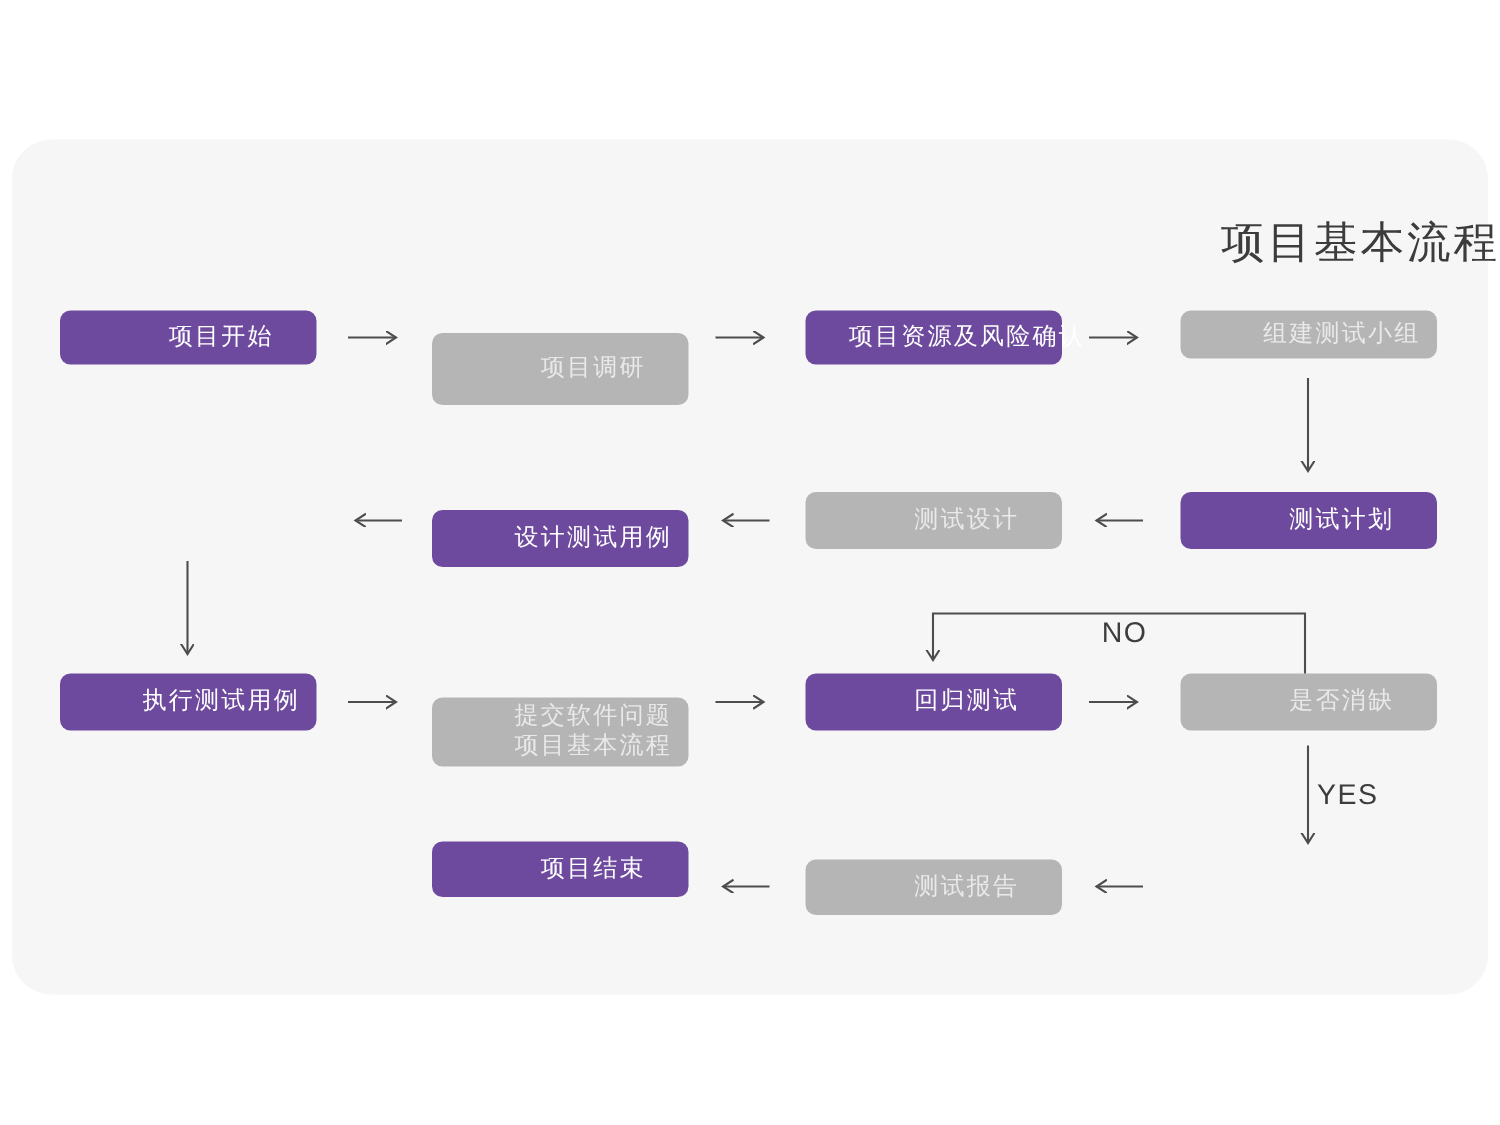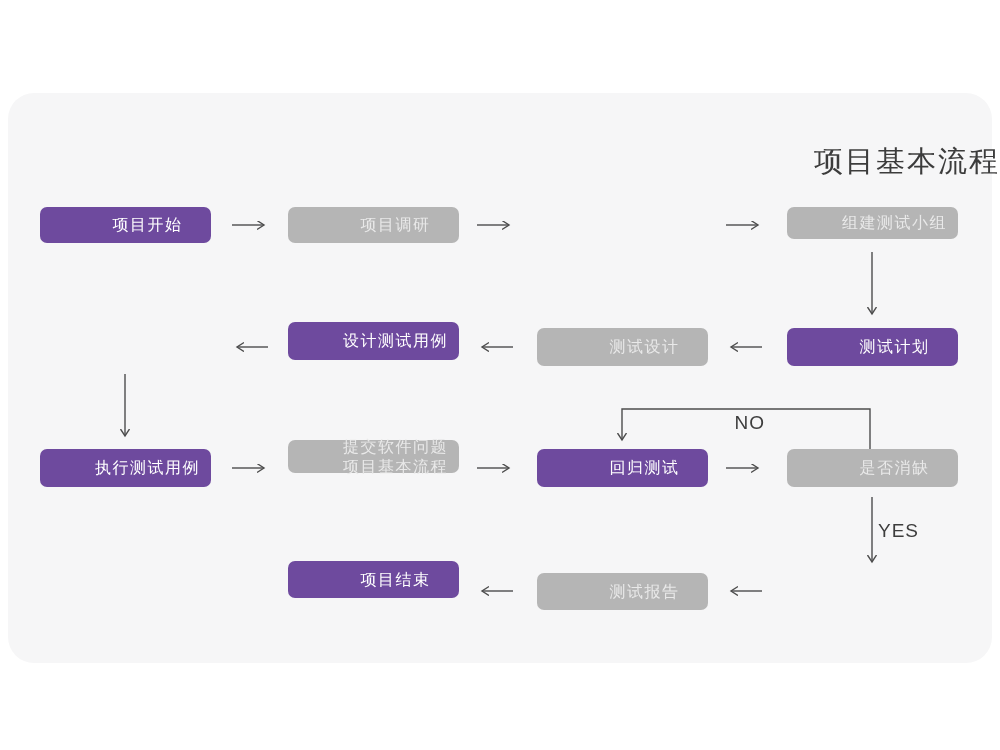--- a/index.html
+++ b/index.html
@@ -45,41 +45,44 @@
 <body>
 
 <div class="stage">
   <div class="card"></div>
 
   <h1 class="title">项目基本流程</h1>
 
   <div class="node purple" style="left:40px;top:207px;height:36px">
     <span>项目开始</span>
   </div>
-  <div class="node gray" style="left:288px;top:207px;height:36px">
+  <div class="node gray" style="left:288px;top:222px;height:48px">
     <span>项目调研</span>
+  </div>
+  <div class="node purple" style="left:537px;top:207px;height:36px">
+    <span>项目资源及风险确认</span>
   </div>
   <div class="node gray" style="left:787px;top:207px;height:32px">
     <span>组建测试小组</span>
   </div>
 
-  <div class="node purple" style="left:288px;top:322px">
+  <div class="node purple" style="left:288px;top:340px">
     <span>设计测试用例</span>
   </div>
   <div class="node gray" style="left:537px;top:328px">
     <span>测试设计</span>
   </div>
   <div class="node purple" style="left:787px;top:328px">
     <span>测试计划</span>
   </div>
 
   <div class="node purple" style="left:40px;top:449px">
     <span>执行测试用例</span>
   </div>
-  <div class="node gray" style="left:288px;top:440px;height:33px">
+  <div class="node gray" style="left:288px;top:465px;height:46px">
     <span>提交软件问题</span>
     <span>项目基本流程</span>
   </div>
   <div class="node purple" style="left:537px;top:449px">
     <span>回归测试</span>
   </div>
   <div class="node gray" style="left:787px;top:449px">
     <span>是否消缺</span>
   </div>
 

